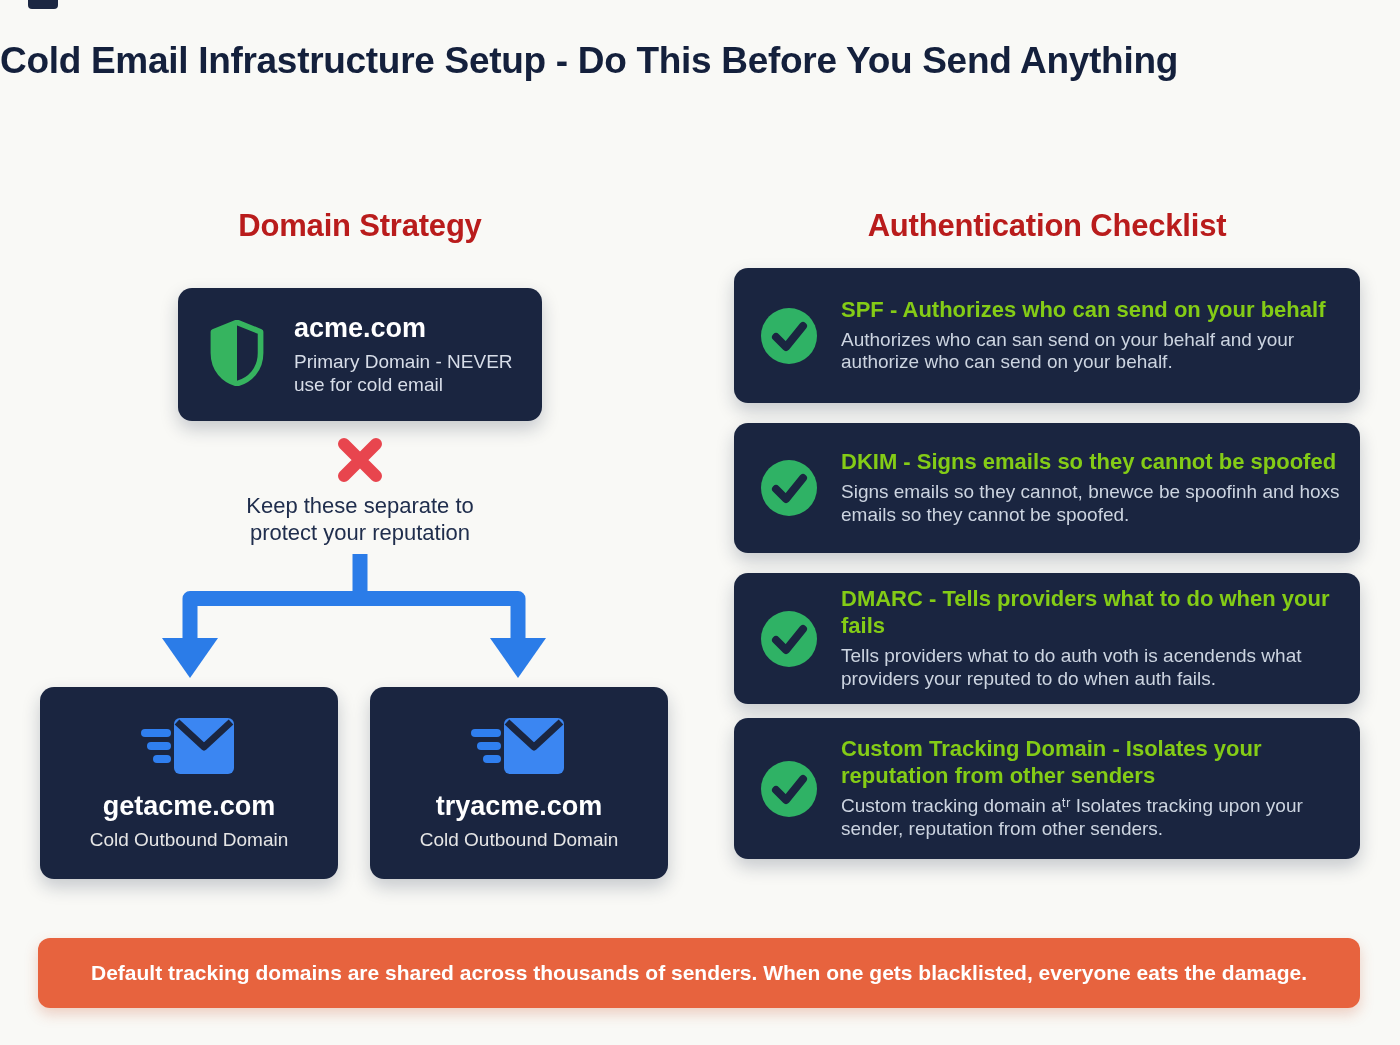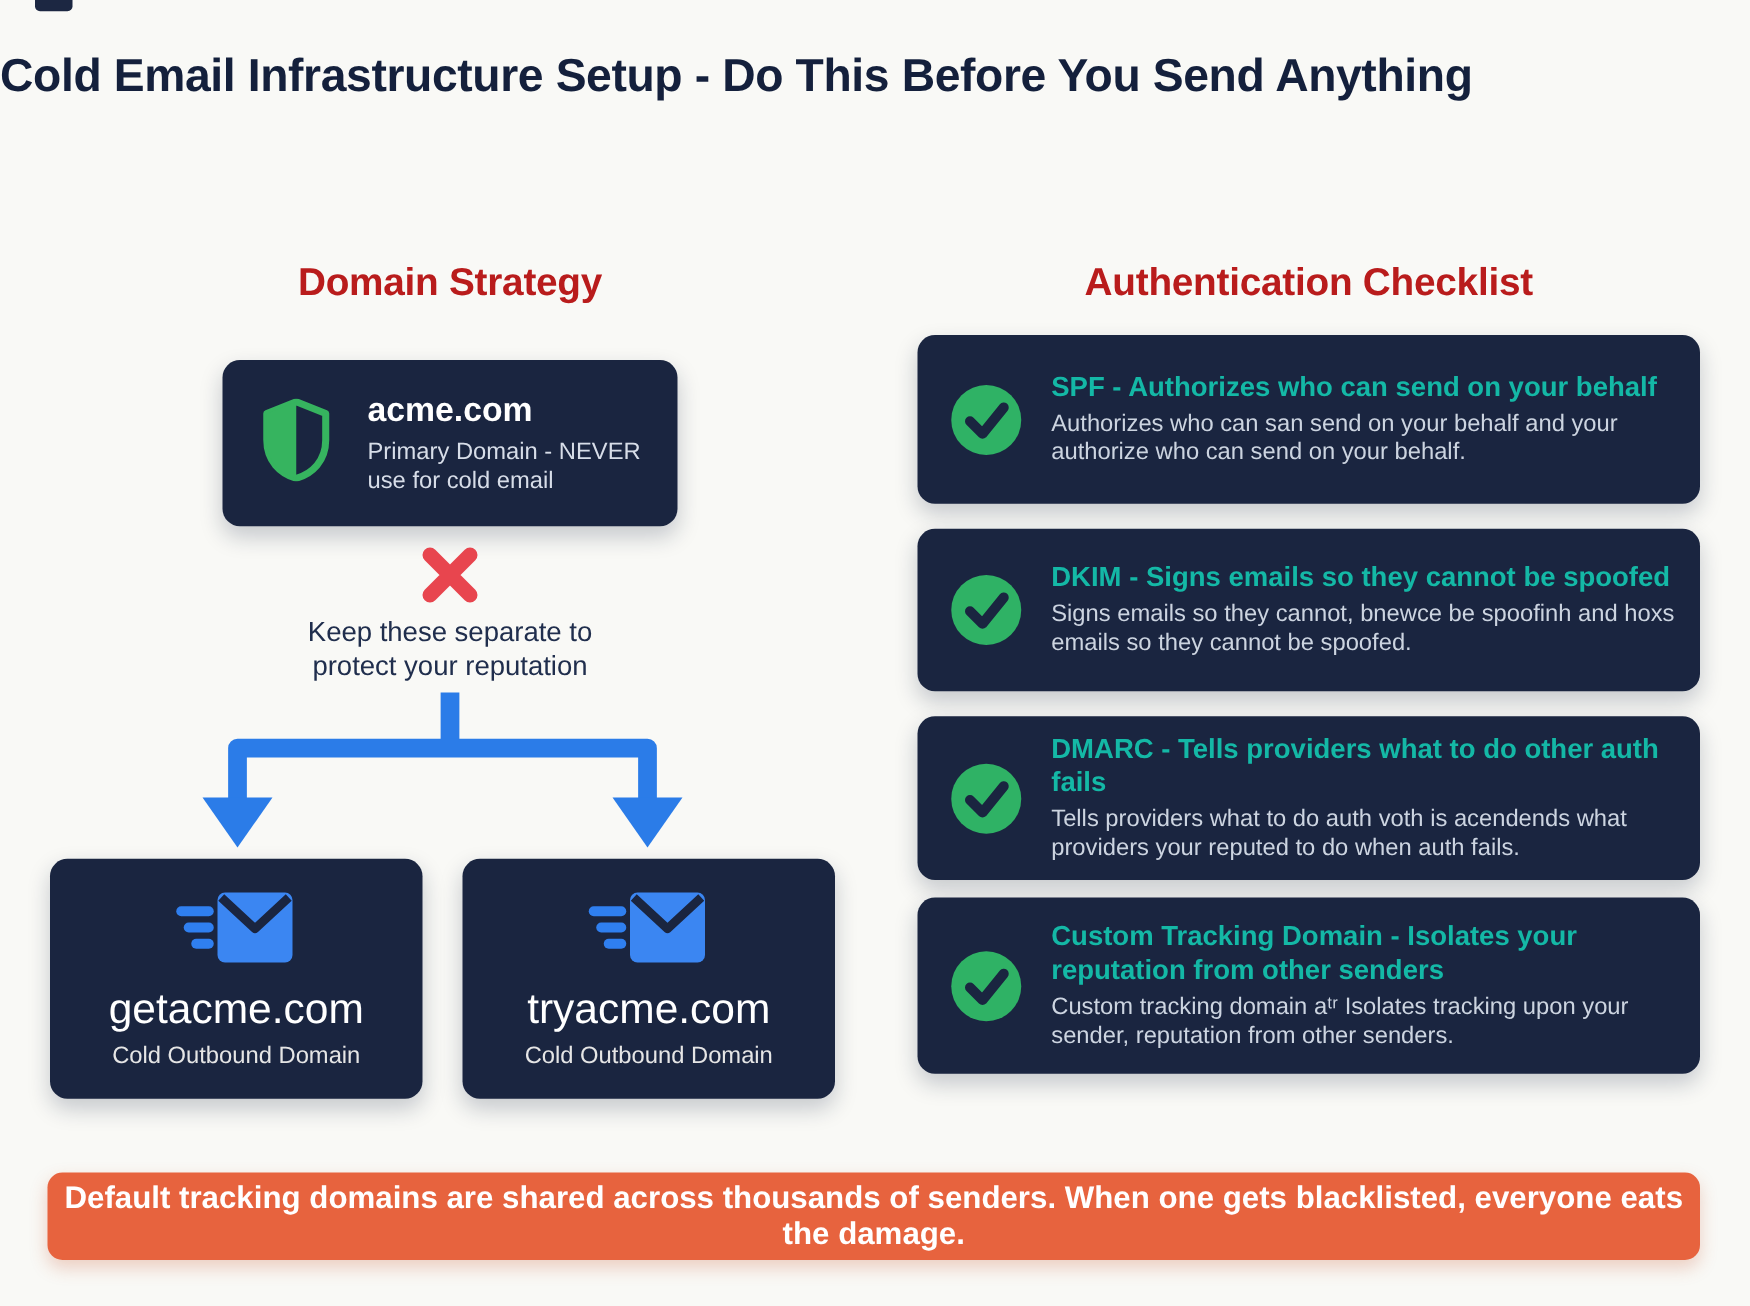--- a/index.html
+++ b/index.html
@@ -43,43 +43,43 @@
     font-size:22px; color:#202e4d; line-height:1.24;
   }
   .connector{ position:absolute; left:150px; top:550px; width:420px; height:135px; }
 
   .outbound-card{
     position:absolute; top:687px; width:298px; height:192px;
     display:flex; flex-direction:column; align-items:center; justify-content:center;
   }
   .outbound-card.first{ left:40px; }
   .outbound-card.second{ left:370px; }
-  .outbound-domain{ font-size:34px; font-weight:400; color:#ffffff; margin-top:10px; }
+  .outbound-domain{ font-size:27px; font-weight:700; color:#ffffff; margin-top:10px; }
   .outbound-label{ font-size:19px; color:#e5e5e5; margin-top:7px; }
 
   .auth-card{
     position:absolute; left:734px; width:626px;
     display:flex; align-items:center;
   }
   .auth-card-1{ top:268px; height:135px; }
   .auth-card-2{ top:423px; height:130px; }
   .auth-card-3{ top:573px; height:131px; }
   .auth-card-4{ top:718px; height:141px; }
   .check-wrap{ position:absolute; left:26px; top:50%; transform:translateY(-50%); width:58px; height:58px; }
   .auth-content{ margin-left:107px; padding-right:16px; }
-  .auth-title{ font-size:22px; font-weight:700; color:#14b8a6; line-height:1.22; margin-bottom:5px; }
+  .auth-title{ font-size:22px; font-weight:700; color:#84cc16; line-height:1.22; margin-bottom:5px; }
   .auth-body{ font-size:19px; color:#ccd4e0; line-height:1.2; }
 
   .banner{
     position:absolute; left:38px; top:938px; width:1322px; height:70px;
     background:#e7633e; border-radius:12px;
     display:flex; align-items:center; justify-content:center;
     box-shadow:0 6px 14px rgba(200,80,40,0.25);
   }
-  .banner-text{ font-size:25px; font-weight:700; color:#ffffff; text-align:center; }
+  .banner-text{ font-size:21px; font-weight:700; color:#ffffff; text-align:center; }
 </style>
 </head>
 <body>
 
 <div class="canvas">
 
   <div class="corner-artifact"></div>
 
   <h1 class="main-title">Cold Email Infrastructure Setup - Do This Before You Send Anything</h1>
 
@@ -176,21 +176,21 @@
   </div>
 
   <div class="navy-card auth-card auth-card-3">
     <span class="check-wrap">
       <svg width="58" height="58" viewBox="0 0 58 58">
         <circle cx="29" cy="29" r="28" fill="#2fb265"></circle>
         <path d="M16 30 L26 40 L43 19" stroke="#1a2540" stroke-width="8" fill="none" stroke-linecap="round" stroke-linejoin="round"></path>
       </svg>
     </span>
     <div class="auth-content">
-      <div class="auth-title">DMARC - Tells providers what to do other auth fails</div>
+      <div class="auth-title">DMARC - Tells providers what to do when your fails</div>
       <div class="auth-body">Tells providers what to do auth voth is acendends what providers your reputed to do when auth fails.</div>
     </div>
   </div>
 
   <div class="navy-card auth-card auth-card-4">
     <span class="check-wrap">
       <svg width="58" height="58" viewBox="0 0 58 58">
         <circle cx="29" cy="29" r="28" fill="#2fb265"></circle>
         <path d="M16 30 L26 40 L43 19" stroke="#1a2540" stroke-width="8" fill="none" stroke-linecap="round" stroke-linejoin="round"></path>
       </svg>

